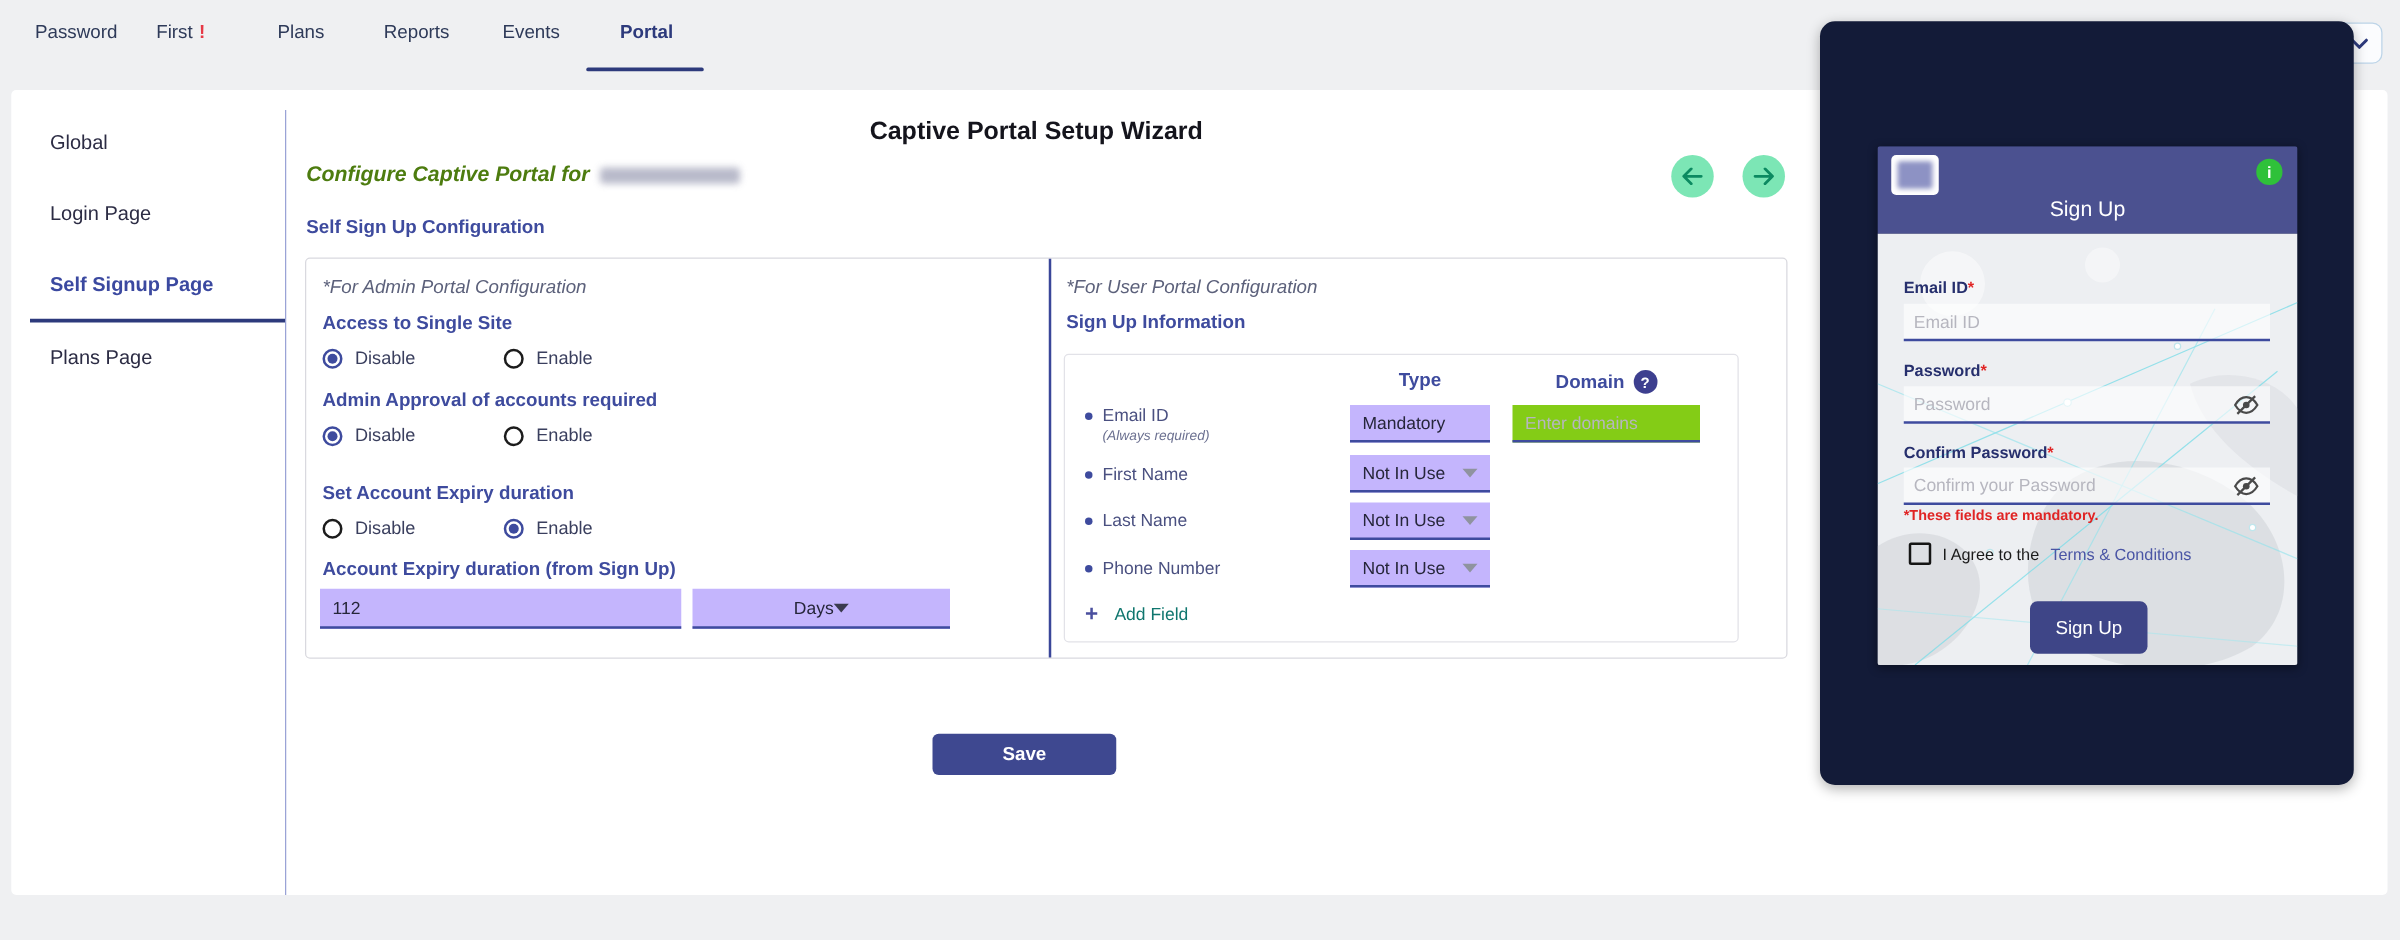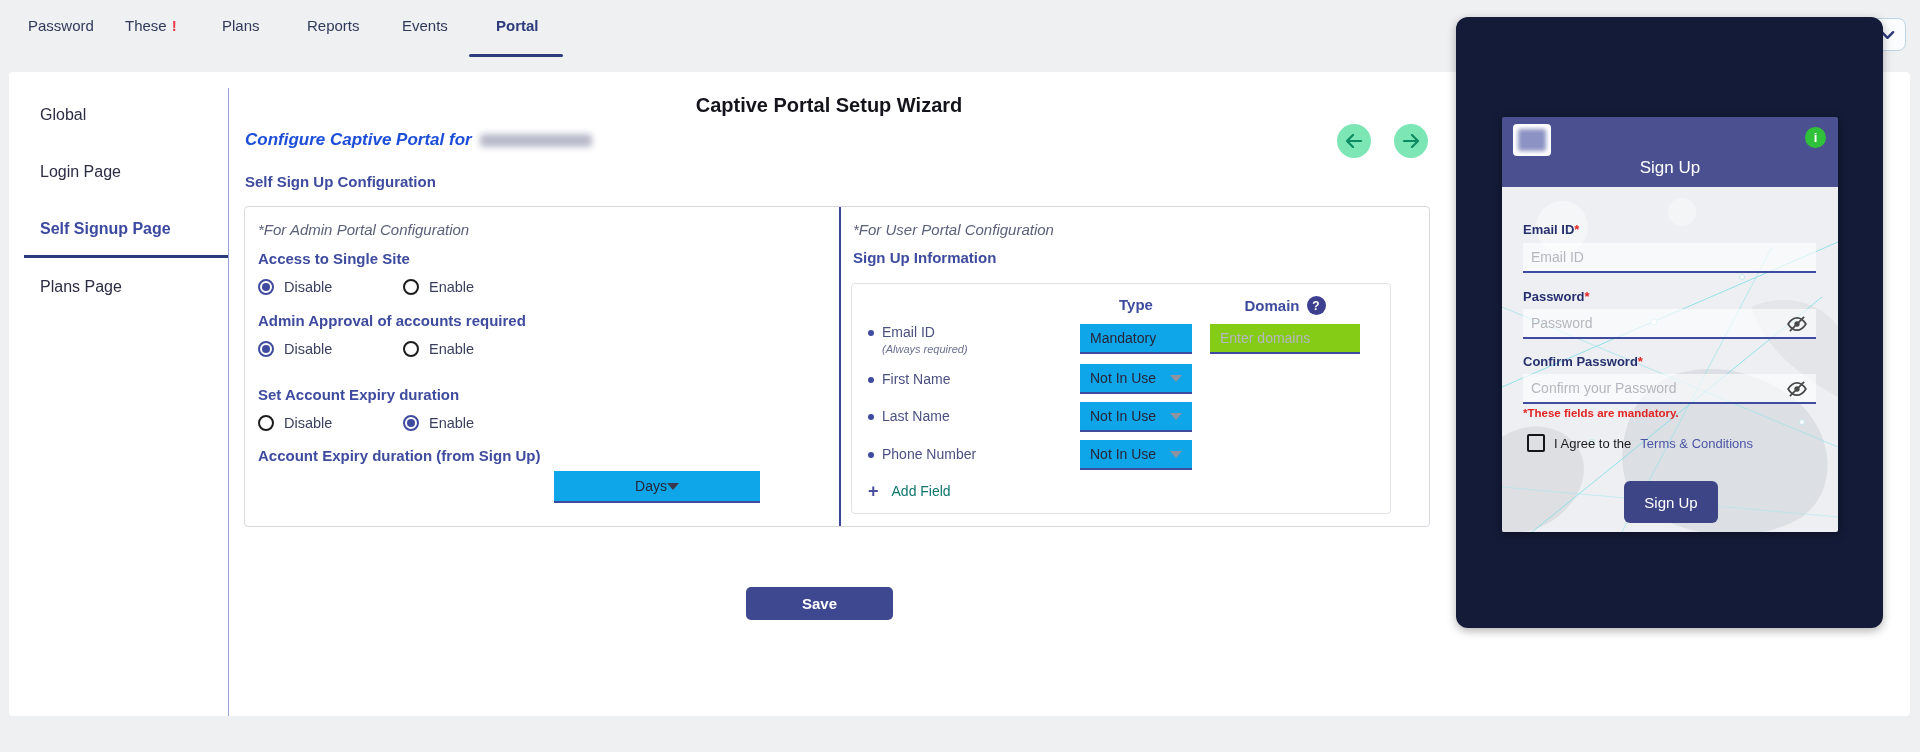--- a/index.html
+++ b/index.html
@@ -19,40 +19,40 @@
   
   .main-panel{position:absolute;left:9px;top:72px;width:1901px;height:644px;background:#ffffff;border-radius:4px;}
 
   
   .side-item{position:absolute;left:31px;font-size:16px;font-weight:500;color:#2c2c44;cursor:pointer;white-space:nowrap;}
   .side-item.active{color:#3b49a0;font-weight:700;}
   .side-underline{position:absolute;left:15px;top:183px;width:204px;height:2.5px;background:#2d3a7c;}
   .side-divider{position:absolute;left:219px;top:16px;width:1px;height:628px;background:#9aa3d6;}
 
   .page-title{position:absolute;left:219px;top:22px;width:1202px;text-align:center;font-size:20px;font-weight:800;color:#14141c;}
-  .configure-line{position:absolute;left:236px;top:58px;font-size:17px;font-weight:700;font-style:italic;color:#1d4ed8;display:flex;align-items:center;gap:8px;}
+  .configure-line{position:absolute;left:236px;top:58px;font-size:17px;font-weight:700;font-style:italic;color:#4d7c0f;display:flex;align-items:center;gap:8px;}
   .configure-redacted{width:112px;height:13px;}
   .section-heading{position:absolute;left:236px;top:101px;font-size:15px;font-weight:700;color:#3e4b9e;}
 
   .nav-arrow{position:absolute;top:52px;width:34px;height:34px;border-radius:50%;background:#7ce6b5;display:flex;align-items:center;justify-content:center;cursor:pointer;}
   .arrow-prev{left:1328px;} .arrow-next{left:1385px;}
 
   
   .config-box{position:absolute;left:235px;top:134px;width:1186px;height:321px;border:1px solid #d9d9df;border-radius:4px;box-sizing:border-box;background:#fff;}
   .col-divider{position:absolute;left:594px;top:0;width:2px;height:319px;background:#3a4699;}
   .italic-head{position:absolute;font-size:15px;font-style:italic;color:#5c617b;}
   .blue-label{position:absolute;font-size:15px;font-weight:700;color:#3e4b9e;white-space:nowrap;}
   .radio-row{position:absolute;display:flex;align-items:center;height:18px;}
   .radio-opt{display:flex;align-items:center;gap:10px;cursor:pointer;}
   .radio{width:16px;height:16px;border-radius:50%;border:2.5px solid #1c1c1c;box-sizing:border-box;position:relative;flex:none;}
   .radio.sel{border-color:#3e4b9e;}
   .radio.sel::after{content:"";position:absolute;left:2px;top:2px;right:2px;bottom:2px;border-radius:50%;background:#3e4b9e;}
   .radio-lab{font-size:14.5px;color:#3a3f5e;}
 
-  .ufield{background:#0ea5e9;border-bottom:2px solid #3e4b9e;box-sizing:border-box;display:flex;align-items:center;padding:0 10px;font-size:14px;color:#26263a;}
+  .ufield{background:#c4b5fd;border-bottom:2px solid #3e4b9e;box-sizing:border-box;display:flex;align-items:center;padding:0 10px;font-size:14px;color:#26263a;}
   input.bare{border:none;background:transparent;outline:none;font-family:"Liberation Sans",sans-serif;font-size:14px;color:#26263a;width:100%;padding:0;}
   input.bare::placeholder{color:#b6b6bf;}
   .expiry-input{position:absolute;left:11px;top:264px;width:289px;height:32px;}
   .expiry-unit{position:absolute;left:309px;top:264px;width:206px;height:32px;cursor:pointer;justify-content:center;}
 
   
   .info-box{position:absolute;left:606px;top:76px;width:540px;height:231px;border:1px solid #e2e2e8;border-radius:4px;box-sizing:border-box;}
   .th{position:absolute;top:12px;font-size:15px;font-weight:700;color:#3e4b9e;text-align:center;}
   .th-type{left:228px;width:112px;}
   .th-domain{left:358px;width:150px;display:flex;align-items:center;justify-content:center;gap:7px;}
@@ -93,21 +93,21 @@
   .terms-link{font-size:13px;color:#4a55a5;cursor:pointer;}
   .pv-btn{position:absolute;left:122px;top:294px;width:94px;height:42px;background:#3e4587;border-radius:6px;color:#fff;font-size:15px;font-weight:500;display:flex;align-items:center;justify-content:center;cursor:pointer;}
 </style>
 </head>
 <body>
 
 <div class="stage">
 
   <div class="topnav">
     <div class="nav-item" style="left:28px"><span>Password</span></div>
-    <div class="nav-item" style="left:125px"><span>These</span><span class="nav-badge">!</span></div>
+    <div class="nav-item" style="left:125px"><span>First</span><span class="nav-badge">!</span></div>
     <div class="nav-item" style="left:222px"><span>Plans</span></div>
     <div class="nav-item" style="left:307px"><span>Reports</span></div>
     <div class="nav-item" style="left:402px"><span>Events</span></div>
     <div class="nav-item active" style="left:496px"><span>Portal</span></div>
     <div class="nav-underline"></div>
 
     <div class="acct-dd">
       <span class="redacted acct-redacted"></span>
       <svg width="15" height="10" viewBox="0 0 16 10">
           <polyline points="2,2 8,8 14,2" fill="none" stroke="#2d3a7c" stroke-width="2.6" stroke-linecap="round" stroke-linejoin="round"></polyline>
@@ -178,20 +178,23 @@
             <span class="radio"></span>
             <span class="radio-lab">Disable</span>
           </div>
         <div class="radio-opt">
             <span class="radio sel"></span>
             <span class="radio-lab">Enable</span>
           </div>
       </div>
 
       <div class="blue-label" style="left:13px;top:240px">Account Expiry duration (from Sign Up)</div>
+      <div class="ufield expiry-input">
+        <input class="bare" type="text" value="112" style="">
+      </div>
       <div class="ufield expiry-unit">
         <span>Days</span>
         <span class="tri tri-dark"></span>
       </div>
 
       <div class="italic-head" style="left:608px;top:14px">*For User Portal Configuration</div>
       <div class="blue-label" style="left:608px;top:42px">Sign Up Information</div>
 
       <div class="info-box">
         <div class="th th-type">Type</div>

